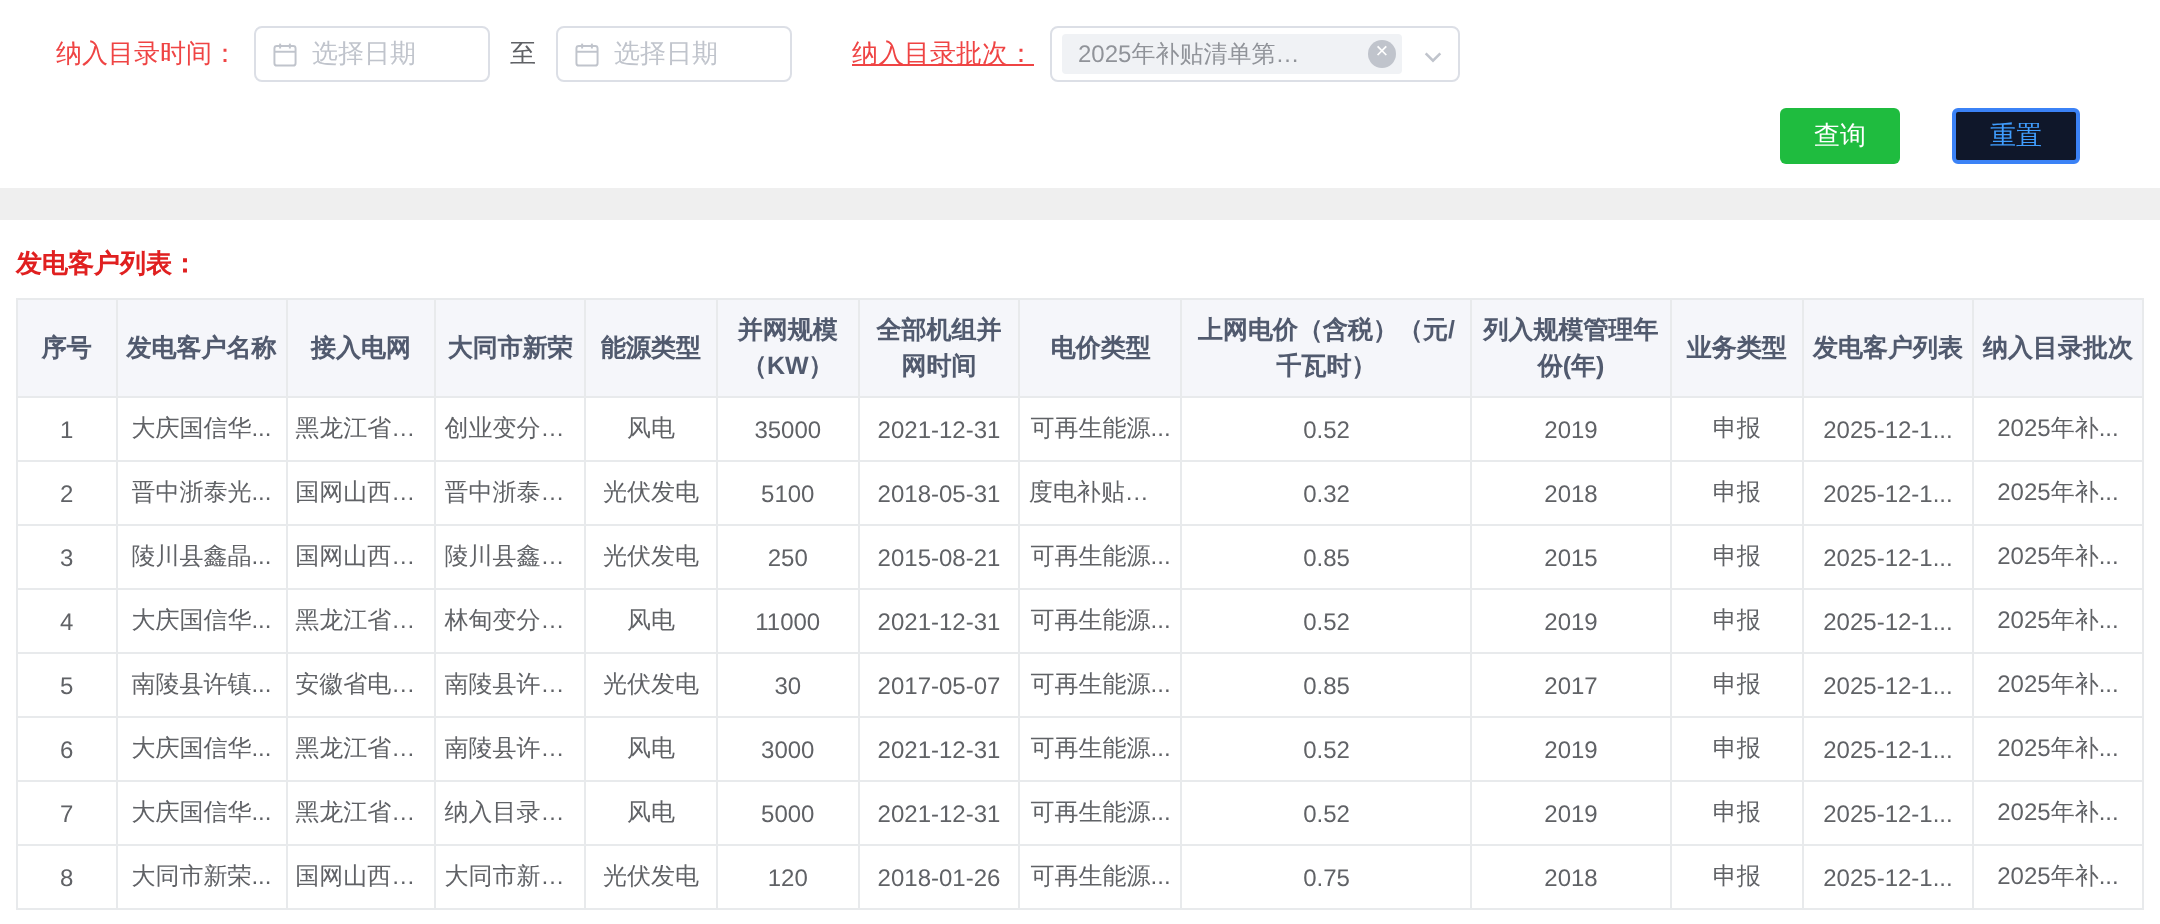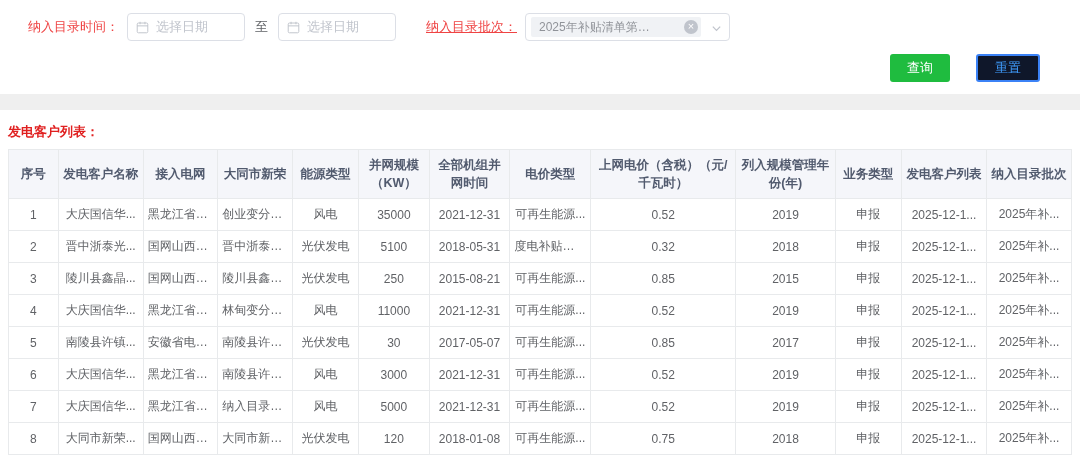--- a/index.html
+++ b/index.html
@@ -266,21 +266,21 @@
             <td>2025-12-1...</td>
             <td>2025年补...</td>
           </tr>
           <tr>
             <td>8</td>
             <td>大同市新荣...</td>
             <td>国网山西省...</td>
             <td>大同市新荣...</td>
             <td>光伏发电</td>
             <td>120</td>
-            <td>2018-01-08</td>
+            <td>2018-01-26</td>
             <td>可再生能源...</td>
             <td>0.75</td>
             <td>2018</td>
             <td>申报</td>
             <td>2025-12-1...</td>
             <td>2025年补...</td>
           </tr>
         </tbody>
     </table>
 

